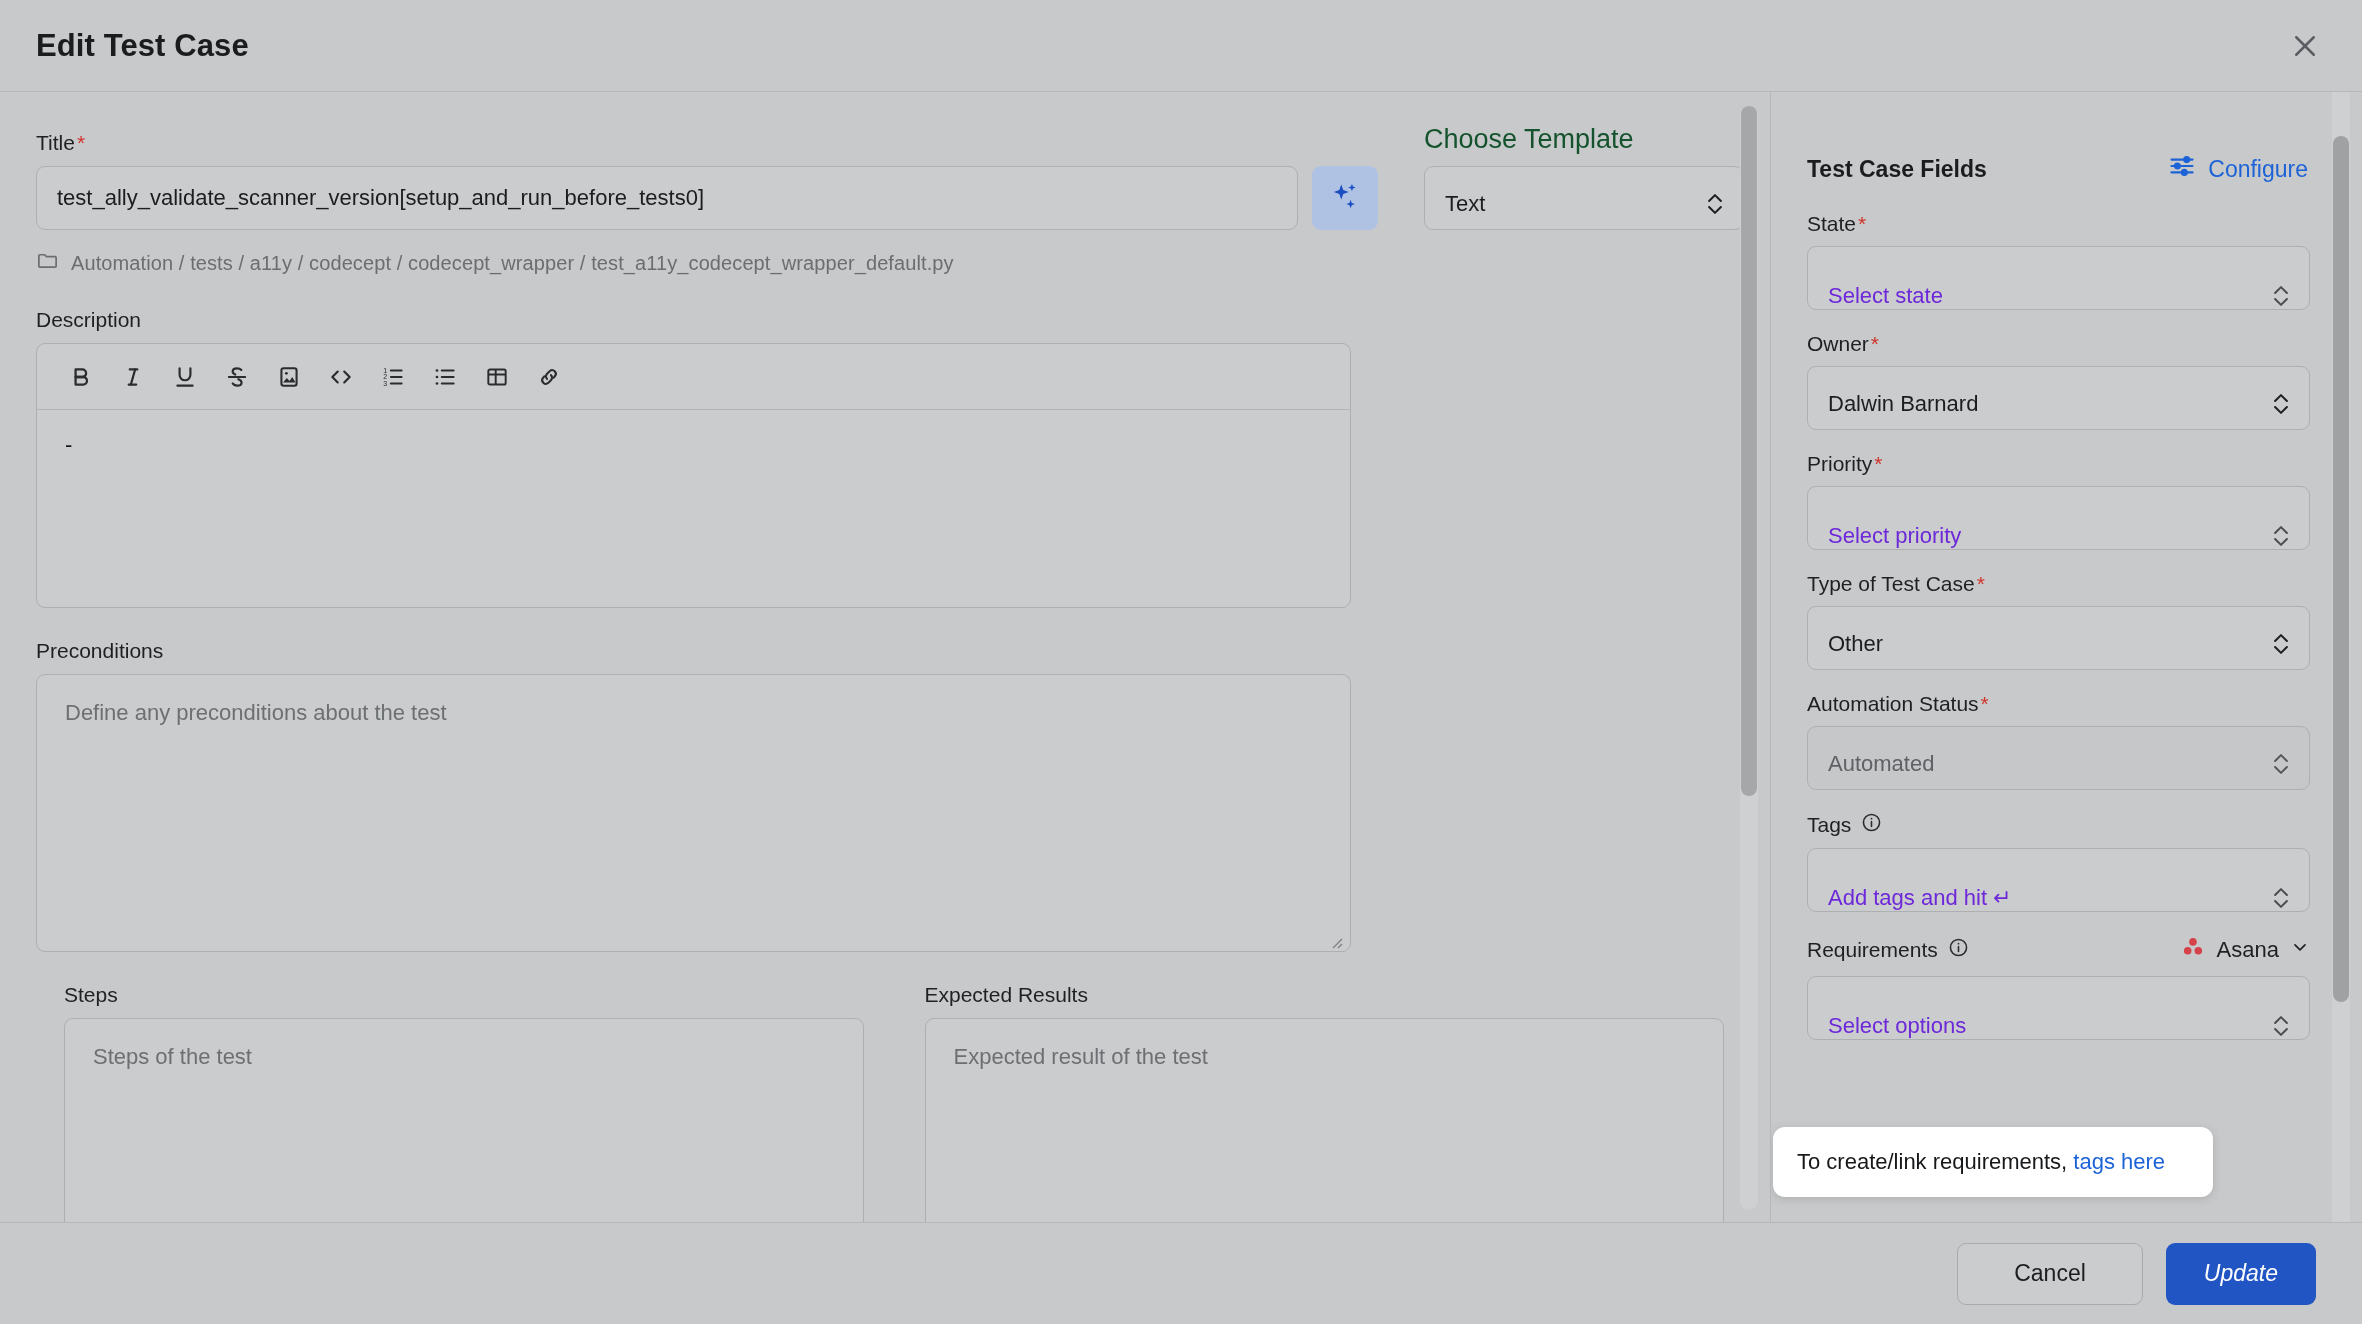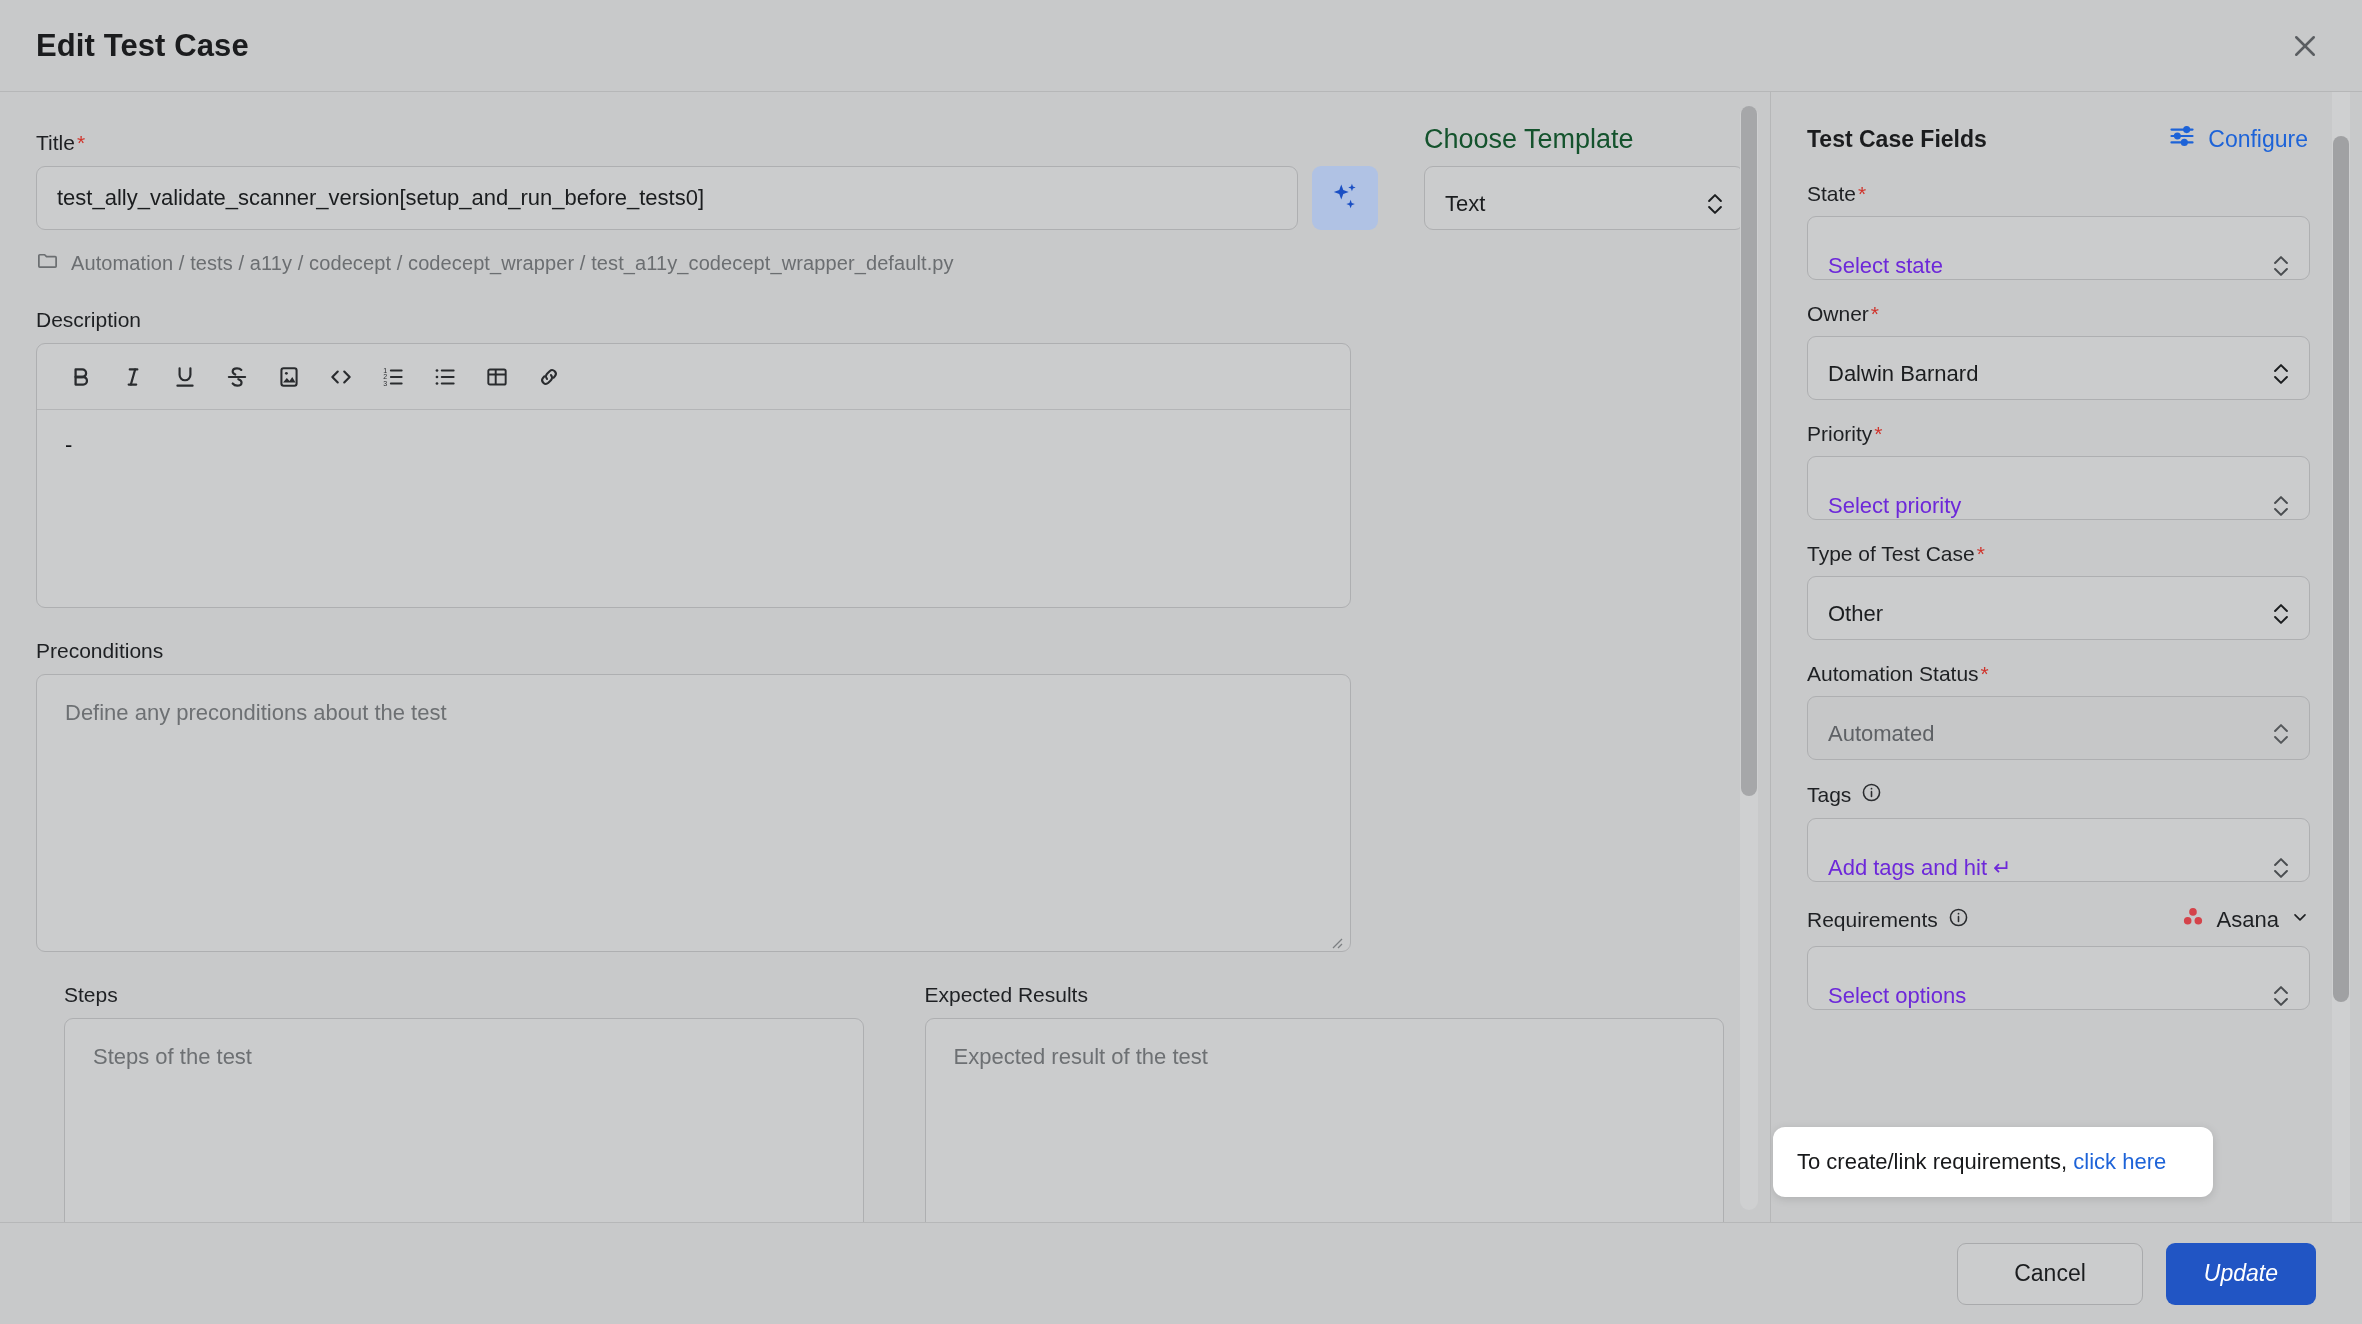--- a/index.html
+++ b/index.html
@@ -125,21 +125,21 @@
   
   .side-panel {
     position: relative;
     flex: 1 1 auto;
     border-left: 1px solid #b6b7b8;
     padding: 30px 52px 0 36px;
     overflow: hidden;
   }
   .side-head {
     display: flex; align-items: center; justify-content: space-between;
-    margin-bottom: 26px; padding-right: 2px;
+    margin-bottom: 26px; padding-right: 2px; margin-top: 30px;
   }
   .side-title { font-size: 23px; font-weight: bold; color: #1b1c1e; }
   .configure-link {
     display: flex; align-items: center; gap: 12px;
     color: #1d63d8; font-size: 23px; cursor: pointer;
   }
   .side-field { margin-bottom: 22px; }
   .side-field .field-label { font-size: 21px; margin-bottom: 10px; }
   .label-with-info { display: flex; align-items: center; gap: 10px; }
   .label-row-split { display: flex; align-items: center; justify-content: space-between; }
@@ -512,21 +512,21 @@
           <span class="chev">
             <svg width="20" height="26" viewBox="0 0 16 22" fill="none" stroke="#4a4d50" stroke-width="1.7" stroke-linecap="round" stroke-linejoin="round">
               <polyline points="3,8.5 8,3.5 13,8.5"></polyline>
                 <polyline points="3,13.5 8,18.5 13,13.5"></polyline>
             </svg>
           </span>
         </div>
       </div>
 
       <div class="tooltip-pop">
-        <span>To create/link requirements, </span><a>click here</a>
+        <span>To create/link requirements, </span><a>tags here</a>
       </div>
 
       <div class="outer-scroll-track"></div>
       <div class="outer-scroll-thumb"></div>
     </div>
   </div>
 
   <div class="dlg-footer">
     <button class="btn-cancel">Cancel</button>
     <button class="btn-update">Update</button>

